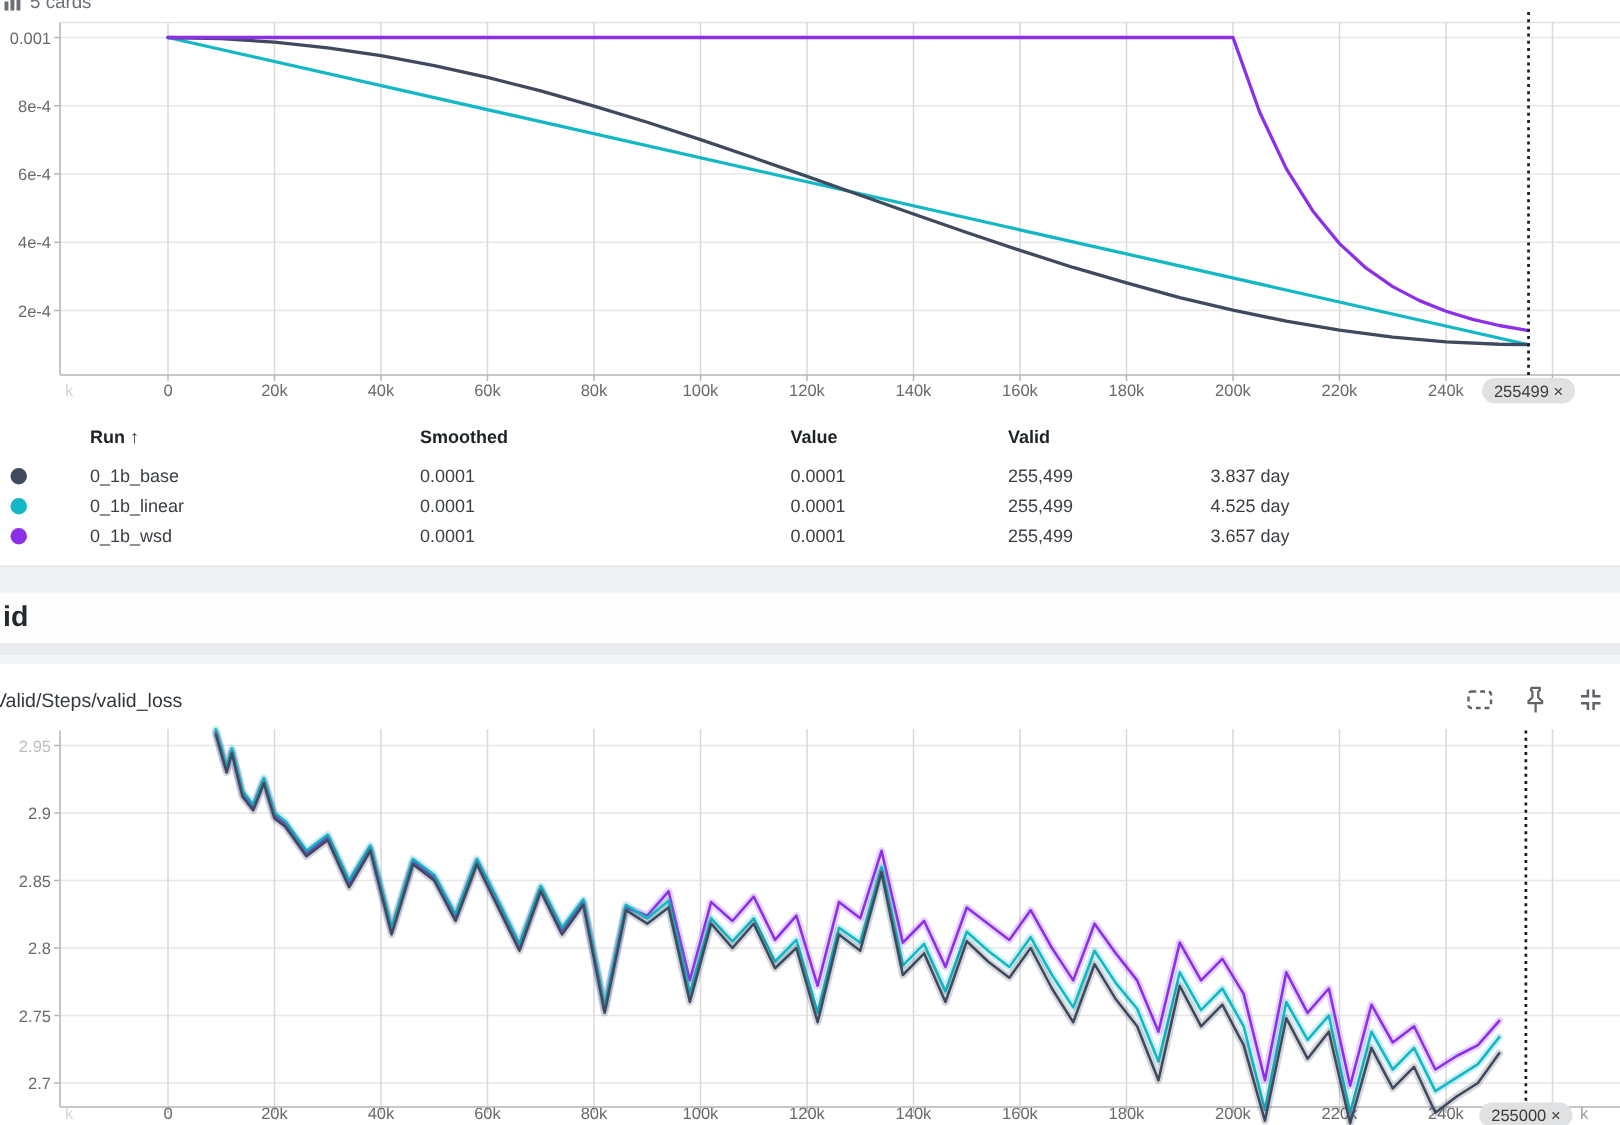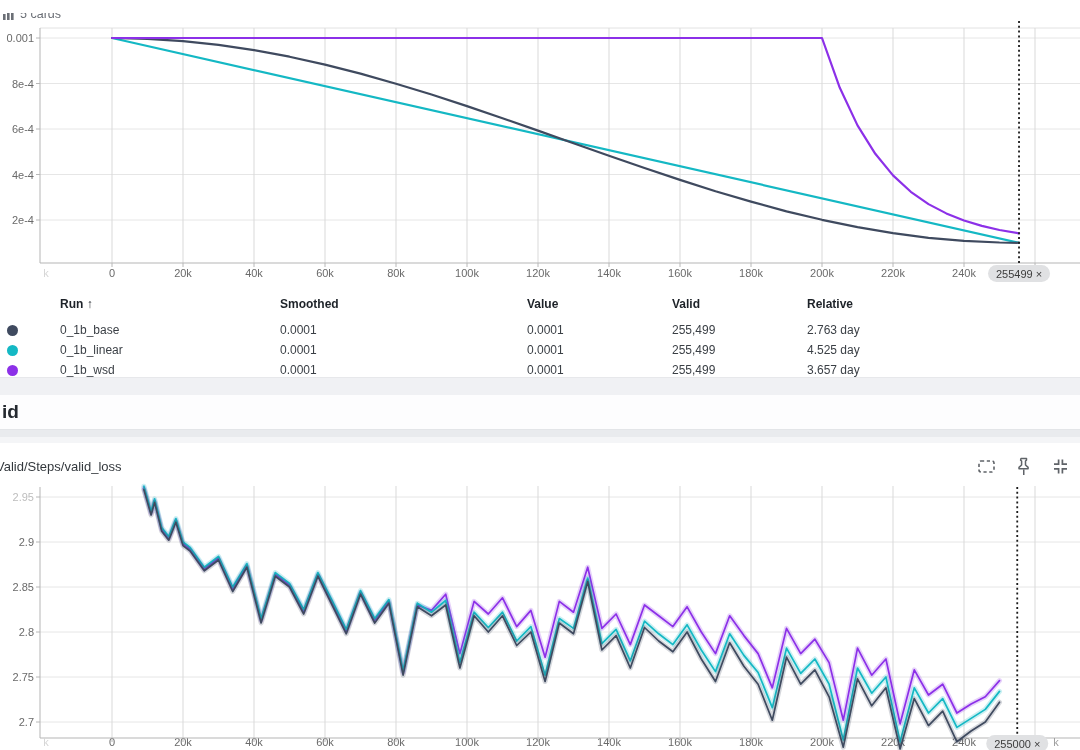--- a/index.html
+++ b/index.html
@@ -1,17 +1,17 @@
 <!DOCTYPE html>
 <html><head>
 <meta charset="utf-8">
 <style>
   html,body{margin:0;padding:0;background:#fff;font-family:"Liberation Sans","DejaVu Sans",sans-serif;}
   #app{position:relative;width:1080px;height:750px;overflow:hidden;background:#fff;}
-  .panel-top{position:absolute;left:0;top:13px;width:1080px;height:377px;background:#fff;overflow:hidden;}
+  .panel-top{position:absolute;left:0;top:0;width:1080px;height:377px;background:#fff;overflow:hidden;}
   .cards-header{position:absolute;left:2px;top:-7px;height:16px;display:flex;align-items:center;gap:5px;color:#6b6f76;font-size:12.5px;z-index:3;}
   .cards-header svg{flex:0 0 auto;}
   svg.chart{position:absolute;left:0;top:0;z-index:1;}
   .summary-table{position:absolute;left:0;top:281px;width:1080px;z-index:2;}
   .trow{position:relative;height:20px;display:grid;grid-template-columns:60px 220px 247px 145px 135px 1fr;align-items:center;font-size:12px;color:#3a3f45;}
   .trow.head{font-weight:bold;color:#1d2228;margin-bottom:2px;}
   .trow .dotcell{display:flex;justify-content:flex-start;padding-left:7px;}
   .run-dot{width:11px;height:11px;border-radius:50%;}
   .gap1{position:absolute;left:0;top:377px;width:1080px;height:18px;background:#f0f1f4;border-top:1px solid #e7e8eb;}
   .section-bar{position:absolute;left:0;top:395px;width:1080px;height:34px;background:#fdfdfe;display:flex;align-items:center;z-index:2;box-shadow:0 1px 0 #e3e5e8;}
@@ -108,31 +108,30 @@
         <text x="1019.0214500000001" y="264.5" text-anchor="middle" font-size="11" fill="#3c3c3c">255499 ×</text>
       </svg>
 
     <div class="summary-table">
       <div class="trow head">
         <div class="dotcell"></div>
         <div>Run ↑</div>
         <div>Smoothed</div>
         <div>Value</div>
         <div>Valid</div>
-        <div>Relative</div>
       </div>
       <div class="trow" style="margin-top:6px;">
         <div class="dotcell">
             <span class="run-dot" style="background: rgb(63, 74, 95);"></span>
           </div>
         <div>0_1b_base</div>
         <div>0.0001</div>
         <div>0.0001</div>
         <div>255,499</div>
-        <div>2.763 day</div>
+        <div>3.837 day</div>
       </div>
       <div class="trow">
         <div class="dotcell">
             <span class="run-dot" style="background: rgb(20, 184, 196);"></span>
           </div>
         <div>0_1b_linear</div>
         <div>0.0001</div>
         <div>0.0001</div>
         <div>255,499</div>
         <div>4.525 day</div>

